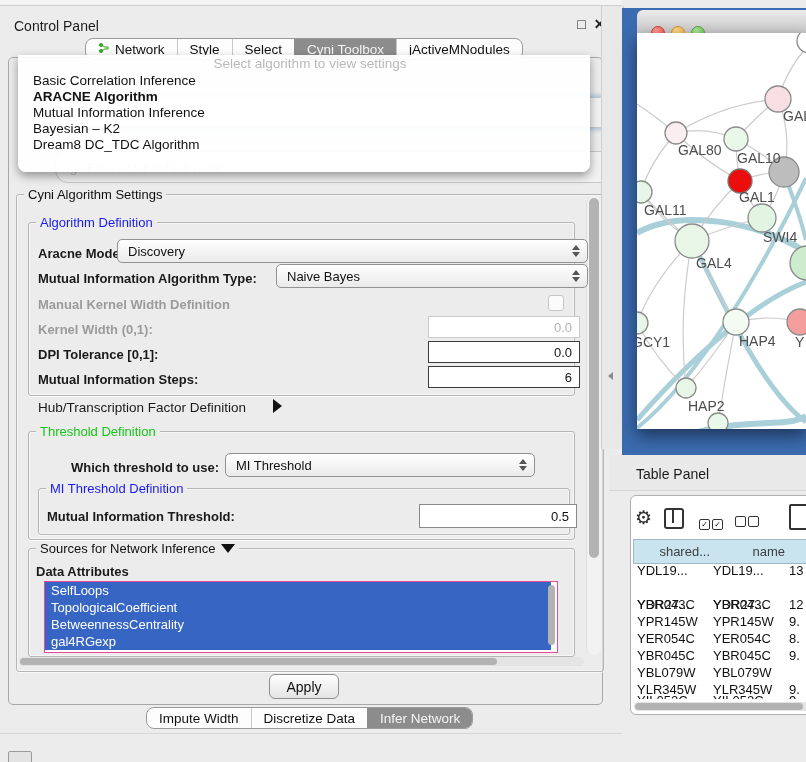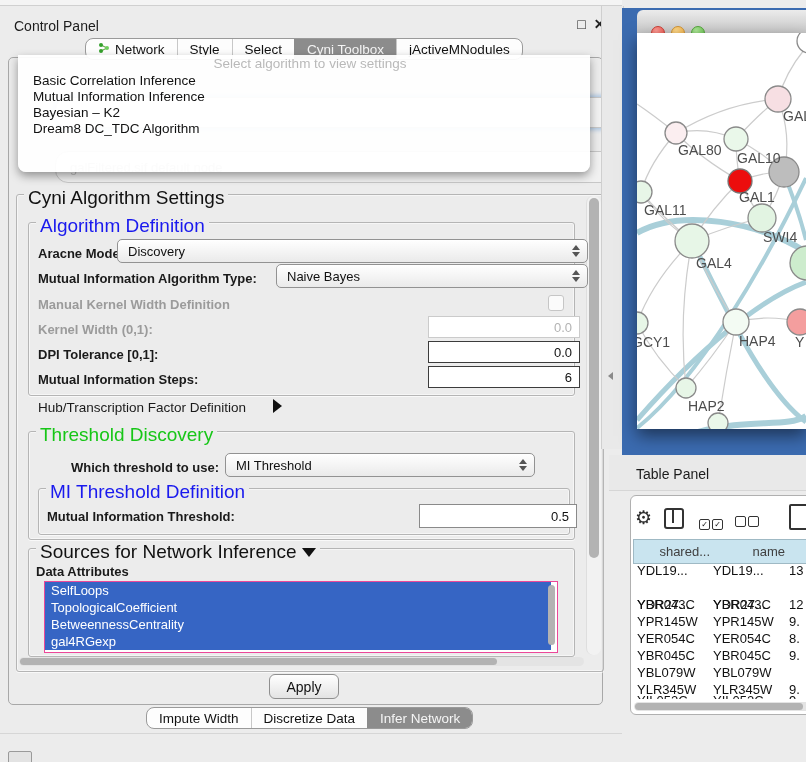--- a/index.html
+++ b/index.html
@@ -17,21 +17,21 @@
   .seg:first-child{border-left:none;}
   .seg.sel{background:#8c8c8c;color:#f5f5f5;border-left-color:#8c8c8c;}
   .seg .nicon{margin-right:5px;display:inline-block;}
   
   .content-panel{left:8px;top:57px;width:593px;height:646px;border:1px solid #a8a8a8;border-radius:5px;background:#ececec;}
   .ghost{opacity:.55;}
   .ghost-combo{border:1px solid #a9a9a9;border-radius:13px;background:#f6f6f6;font-size:13px;color:#9a9a9a;display:flex;align-items:center;padding:0 14px;}
   .focusring{box-shadow:0 0 4px 2px #7aa9d8;}
   
   .groupbox{border:1px solid #b5b5b5;border-radius:3px;box-shadow:inset 0 0 0 1px rgba(255,255,255,.55),0 1px 0 rgba(255,255,255,.7);}
-  .legend{position:absolute;top:-8px;left:7px;background:#ececec;padding:0 4px;font-size:19px;color:#111;white-space:nowrap;}
+  .legend{position:absolute;top:-8px;left:7px;background:#ececec;padding:0 4px;font-size:13px;color:#111;white-space:nowrap;}
   .legend.blue{color:#1a1aee;}
   .legend.green{color:#17c617;}
   .lbl{font-size:13px;font-weight:bold;color:#1a1a1a;white-space:nowrap;}
   .lbl.dis{color:#9b9b9b;}
   
   .combo{border:1px solid #929292;border-radius:5px;background:linear-gradient(#ffffff,#eaeaea);box-shadow:inset 0 1px 0 #fff;font-size:13px;color:#111;display:flex;align-items:center;padding:0 10px;}
   .spin{position:absolute;right:7px;top:50%;transform:translateY(-50%);display:flex;flex-direction:column;gap:2px;}
   .spin i{display:block;width:0;height:0;border-left:4px solid transparent;border-right:4px solid transparent;}
   .spin .up{border-bottom:5px solid #555;}
   .spin .dn{border-top:5px solid #555;}
@@ -149,21 +149,21 @@
 </div>
 <span class="abs lbl" style="left:38px;top:372px;">Mutual Information Steps:</span>
 <div class="abs field en" style="left:428px;top:366px;width:136px;height:20px;">
   <span>6</span>
 </div>
 
 <span class="abs lbl" style="left:38px;top:400px;font-weight:normal;font-size:13.5px;">Hub/Transcription Factor Definition</span>
 <span class="abs" style="left:273px;top:399px;width:0;height:0;border-top:7px solid transparent;border-bottom:7px solid transparent;border-left:9px solid #111;"></span>
 
 <div class="abs groupbox" style="left:28px;top:431px;width:545px;height:107px;">
-  <span class="legend green">Threshold Discovery</span>
+  <span class="legend green">Threshold Definition</span>
 </div>
 <span class="abs lbl" style="left:71px;top:460px;">Which threshold to use:</span>
 <div class="abs combo" style="left:225px;top:453px;width:288px;height:22px;">
   <span>MI Threshold</span>
   <span class="spin">
       <i class="up"></i>
       <i class="dn"></i>
     </span>
 </div>
 <div class="abs groupbox" style="left:38px;top:488px;width:530px;height:45px;">
@@ -208,20 +208,21 @@
       <span>Infer Network</span>
     </div>
 </div>
 
 <div class="abs" style="left:0;top:733px;width:622px;height:1px;background:#d6d6d6;"></div>
 <div class="abs" style="left:8px;top:751px;width:22px;height:15px;border:1.5px solid #9a9a9a;border-radius:2px;background:#e3e3e3;"></div>
 
 <div class="abs dropdown">
   <div class="dd-title">Select algorithm to view settings</div>
   <div class="dd-item">Basic Correlation Inference</div>
+  <div class="dd-item bold">ARACNE Algorithm</div>
   <div class="dd-item">Mutual Information Inference</div>
   <div class="dd-item">Bayesian – K2</div>
   <div class="dd-item">Dream8 DC_TDC Algorithm</div>
 </div>
 
 <div class="abs divider">
   <span class="abs" style="left:6px;top:366px;width:0;height:0;border-top:4px solid transparent;border-bottom:4px solid transparent;border-right:5px solid #8a8a8a;"></span>
 </div>
 
 <div class="abs desktop"></div>

